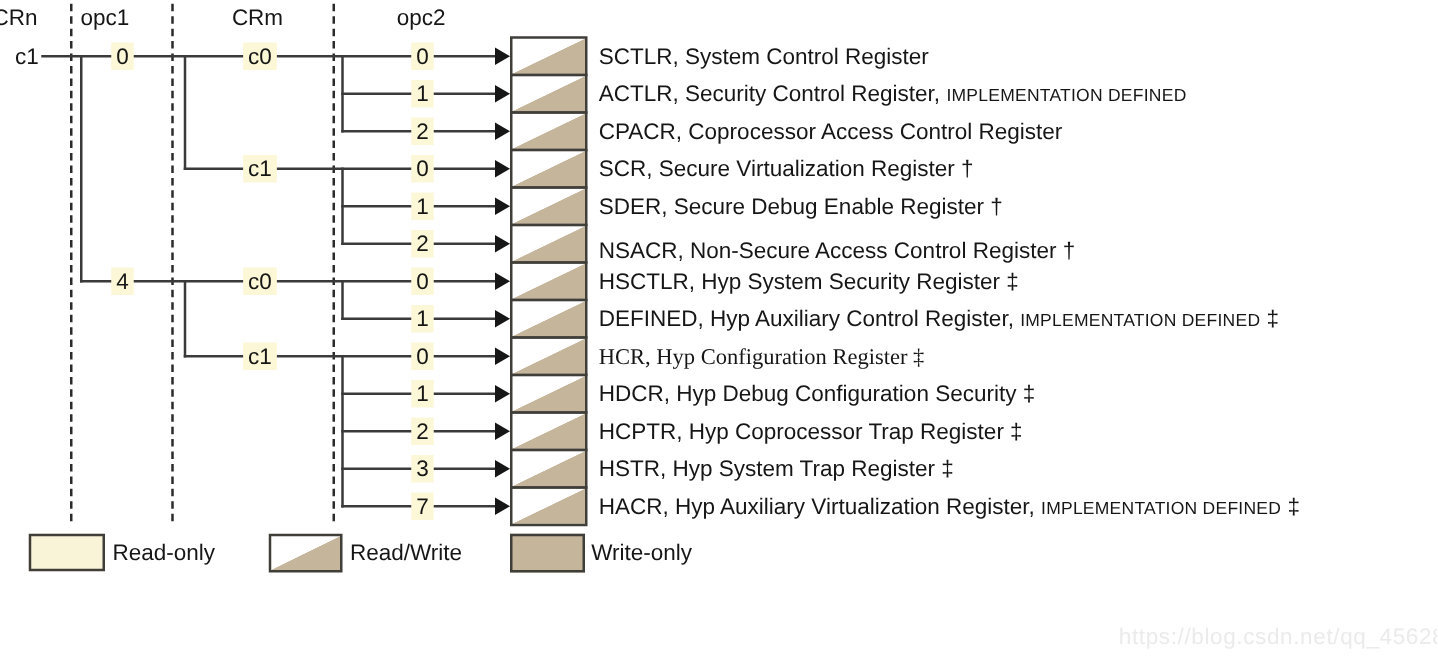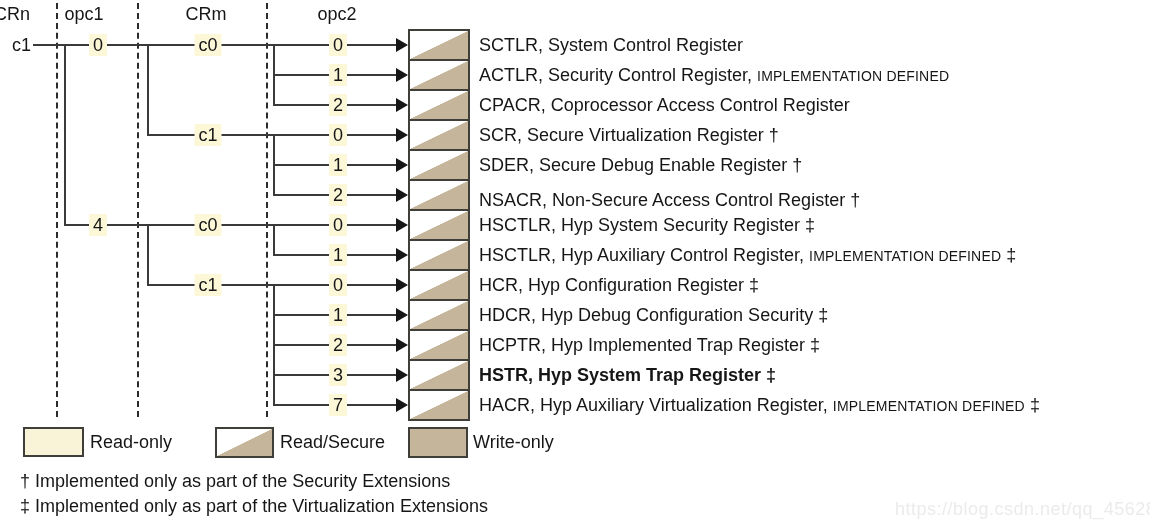--- a/index.html
+++ b/index.html
@@ -92,57 +92,55 @@
       <div class="nodelabel" style="left: 98px; top: 214px;">4</div>
       <div class="nodelabel" style="left: 208px; top: 214px;">c0</div>
       <div class="nodelabel" style="left: 338px; top: 214px;">0</div>
       <div class="arrow" style="left: 396px; top: 218px;"></div>
       <div class="regbox" style="top: 209px;"></div>
       <div class="regtext" style="top: 213px;"><span>HSCTLR, Hyp System Security Register ‡</span></div>
       <div class="hline" style="left: 273px; top: 254px; width: 127px;"></div>
       <div class="nodelabel" style="left: 338px; top: 244px;">1</div>
       <div class="arrow" style="left: 396px; top: 248px;"></div>
       <div class="regbox" style="top: 239px;"></div>
-      <div class="regtext" style="top: 243px;"><span>HSCTLR, Hyp Auxiliary Control Register, </span><span class="caps">IMPLEMENTATION DEFINED</span><span> ‡</span></div>
+      <div class="regtext" style="top: 243px;"><span>DEFINED, Hyp Auxiliary Control Register, </span><span class="caps">IMPLEMENTATION DEFINED</span><span> ‡</span></div>
       <div class="hline" style="left: 147px; top: 284px; width: 253px;"></div>
       <div class="nodelabel" style="left: 208px; top: 274px;">c1</div>
       <div class="nodelabel" style="left: 338px; top: 274px;">0</div>
       <div class="arrow" style="left: 396px; top: 278px;"></div>
       <div class="regbox" style="top: 269px;"></div>
-      <div class="regtext" style="top: 273px;"><span>HCR, Hyp Configuration Register ‡</span></div>
+      <div class="regtext" style="top: 273px; font-family: Liberation Serif, serif;"><span>HCR, Hyp Configuration Register ‡</span></div>
       <div class="hline" style="left: 273px; top: 314px; width: 127px;"></div>
       <div class="nodelabel" style="left: 338px; top: 304px;">1</div>
       <div class="arrow" style="left: 396px; top: 308px;"></div>
       <div class="regbox" style="top: 299px;"></div>
       <div class="regtext" style="top: 303px;"><span>HDCR, Hyp Debug Configuration Security ‡</span></div>
       <div class="hline" style="left: 273px; top: 344px; width: 127px;"></div>
       <div class="nodelabel" style="left: 338px; top: 334px;">2</div>
       <div class="arrow" style="left: 396px; top: 338px;"></div>
       <div class="regbox" style="top: 329px;"></div>
-      <div class="regtext" style="top: 333px;"><span>HCPTR, Hyp Implemented Trap Register ‡</span></div>
+      <div class="regtext" style="top: 333px;"><span>HCPTR, Hyp Coprocessor Trap Register ‡</span></div>
       <div class="hline" style="left: 273px; top: 374px; width: 127px;"></div>
       <div class="nodelabel" style="left: 338px; top: 364px;">3</div>
       <div class="arrow" style="left: 396px; top: 368px;"></div>
       <div class="regbox" style="top: 359px;"></div>
-      <div class="regtext" style="top: 363px; font-weight: bold;"><span>HSTR, Hyp System Trap Register ‡</span></div>
+      <div class="regtext" style="top: 363px;"><span>HSTR, Hyp System Trap Register ‡</span></div>
       <div class="hline" style="left: 273px; top: 404px; width: 127px;"></div>
       <div class="nodelabel" style="left: 338px; top: 394px;">7</div>
       <div class="arrow" style="left: 396px; top: 398px;"></div>
       <div class="regbox" style="top: 389px;"></div>
       <div class="regtext" style="top: 393px;"><span>HACR, Hyp Auxiliary Virtualization Register, </span><span class="caps">IMPLEMENTATION DEFINED</span><span> ‡</span></div>
     </div>
 
   <div>
     <div class="legendbox" id="legend-ro-box" style="left: 23px; top: 427px; width: 61px; height: 30px; background: rgb(249, 244, 215);"></div>
     <div class="legendlabel" style="left:90px;top:427px">Read-only</div>
 
     <div class="legendbox" style="left:215px;top:427px;width:59px;height:31px;background:linear-gradient(to bottom right,#ffffff 49.5%,var(--tan,#c5b59a) 50.5%);"></div>
-    <div class="legendlabel" style="left:280px;top:427px">Read/Secure</div>
+    <div class="legendlabel" style="left:280px;top:427px">Read/Write</div>
 
     <div class="legendbox" id="legend-wo-box" style="left: 408px; top: 427px; width: 60px; height: 31px; background: rgb(197, 181, 154);"></div>
     <div class="legendlabel" style="left:473px;top:427px">Write-only</div>
   </div>
 
-  <div class="footnote" style="top:470px">† Implemented only as part of the Security Extensions</div>
-  <div class="footnote" style="top:495px">‡ Implemented only as part of the Virtualization Extensions</div>
 
   <div class="watermark">https://blog.csdn.net/qq_45628620</div>
 </div>
 
 </body></html>

